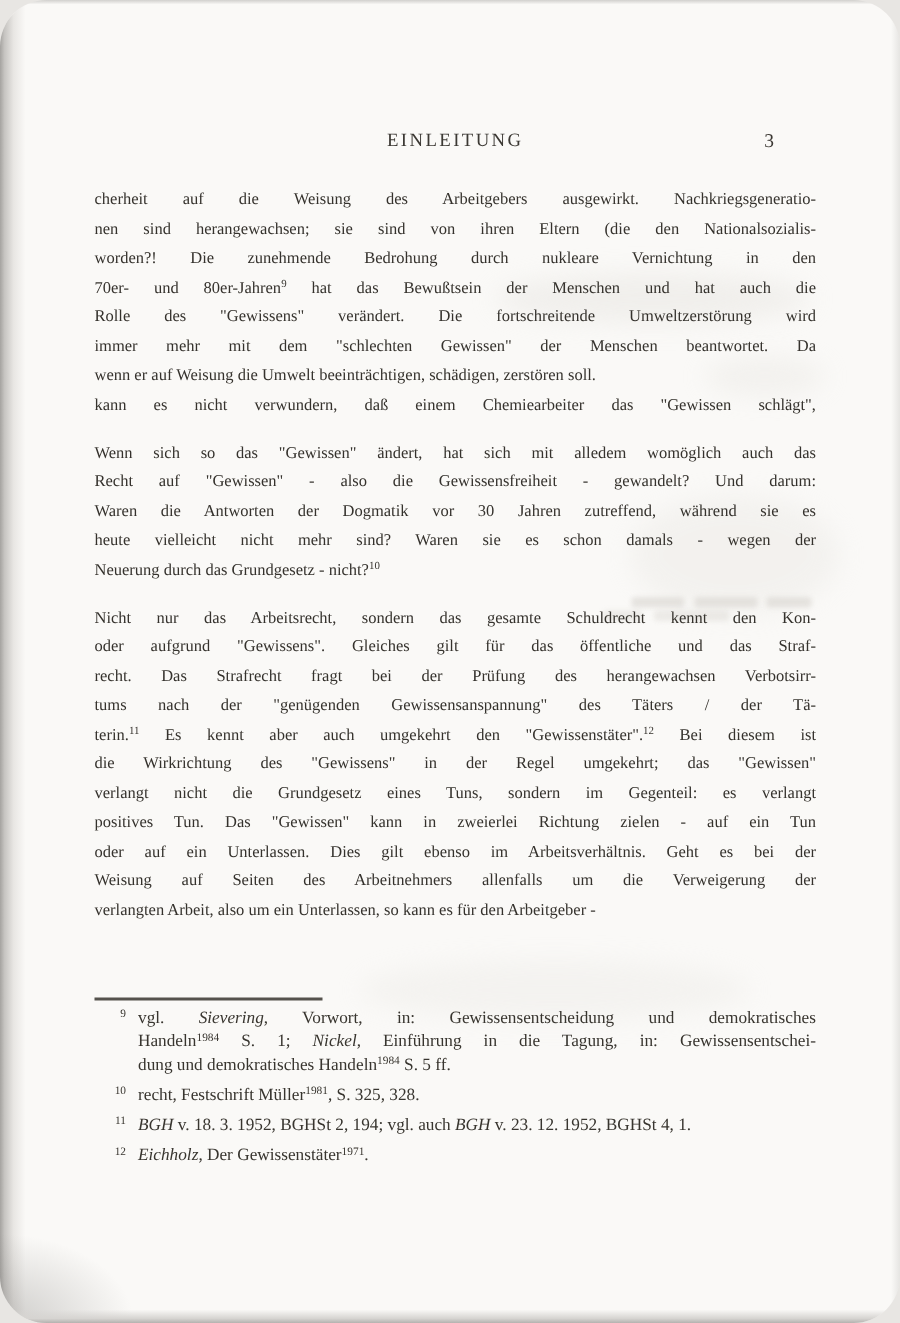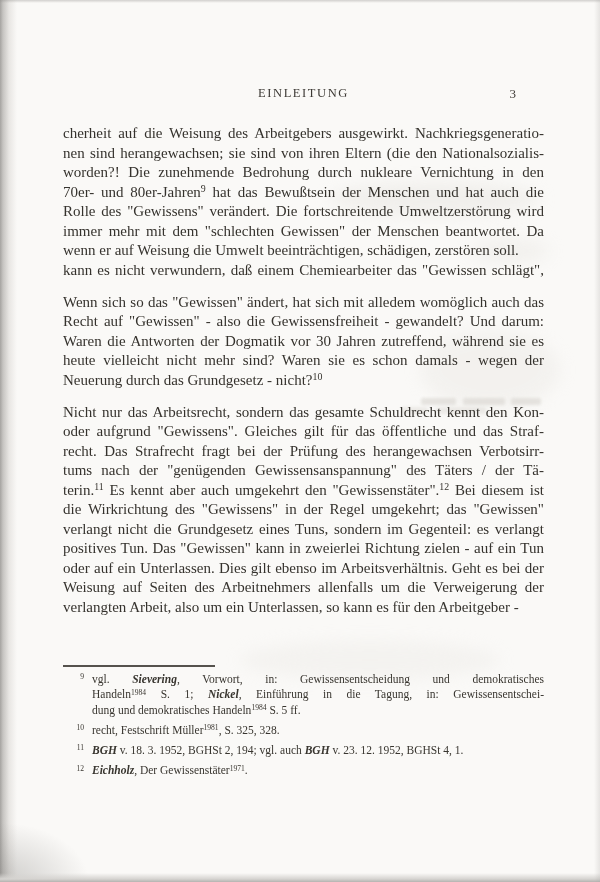--- a/index.html
+++ b/index.html
@@ -3,20 +3,21 @@
 <meta charset="utf-8">
 <style>
   html,body{margin:0;padding:0;}
   body{width:600px;height:882px;overflow:hidden;background:#e8e6e3;}
   .page{
     position:relative;width:600px;height:882px;
     background:#faf9f7;
     font-family:"Liberation Serif","DejaVu Serif",serif;
     color:#35322d;
     overflow:hidden;
+    border-radius:31px;
   }
   
   .edge-left{position:absolute;left:0;top:0;bottom:0;width:17px;
     background:linear-gradient(to right,#a5a3a0 0px,#c6c4c1 3px,#e8e6e3 9px,rgba(250,249,247,0) 17px);}
   .edge-top{position:absolute;left:0;top:0;right:0;height:3px;
     background:linear-gradient(to bottom,rgba(148,146,143,.40),rgba(250,249,247,0));}
   .edge-bottom{position:absolute;left:0;bottom:0;right:0;height:9px;
     background:linear-gradient(to top,#b4b2af 0px,#d6d4d1 3px,rgba(250,249,247,0) 9px);}
   .edge-right{position:absolute;right:0;top:0;bottom:0;width:6px;
     background:linear-gradient(to left,rgba(170,168,165,.25),rgba(250,249,247,0));}
@@ -24,26 +25,26 @@
     background:radial-gradient(ellipse at bottom left,rgba(120,118,115,.35),rgba(250,249,247,0) 70%);}
   
   .blotch{position:absolute;background:#e9e7e3;filter:blur(8px);border-radius:50%;}
   .bleed-bar{position:absolute;height:7px;background:#dbd8d3;filter:blur(1.6px);border-radius:2px;opacity:.65;}
   
   .header{position:absolute;left:63px;top:86px;width:481px;height:18px;}
   .header .title{position:absolute;left:0;right:0;text-align:center;
     font-size:12.5px;letter-spacing:1.6px;color:#3c3934;}
   .header .pagenum{position:absolute;right:28px;top:0;font-size:13px;color:#3c3934;}
   
-  .bodytext{position:absolute;left:63px;top:124px;width:481px;font-size:15px;line-height:19.5px;}
+  .bodytext{position:absolute;left:63px;top:124px;width:481px;font-size:11px;line-height:19.5px;}
   .para{margin:0 0 12.5px 0;}
   .tline{text-align:justify;text-align-last:justify;white-space:nowrap;}
   .tline-last{text-align-last:left;}
   sup{font-size:66%;line-height:0;vertical-align:baseline;position:relative;top:-0.5em;}
-  i{font-style:italic;font-weight:bold;}
+  i{font-style:italic;}
   
   .fnsep{position:absolute;left:63px;top:665px;width:152px;height:2px;background:#55524d;}
   .footnotes{position:absolute;left:63px;top:672px;width:481px;font-size:11.5px;line-height:15.3px;color:#38352f;}
   .fnrow{display:flex;margin:0 0 5px 0;}
   .fnmark{width:21px;flex:0 0 21px;text-align:right;padding-right:0;}
   .fnbody{flex:1 1 auto;margin-left:8px;min-width:0;}
 </style>
 </head>
 <body>
 

